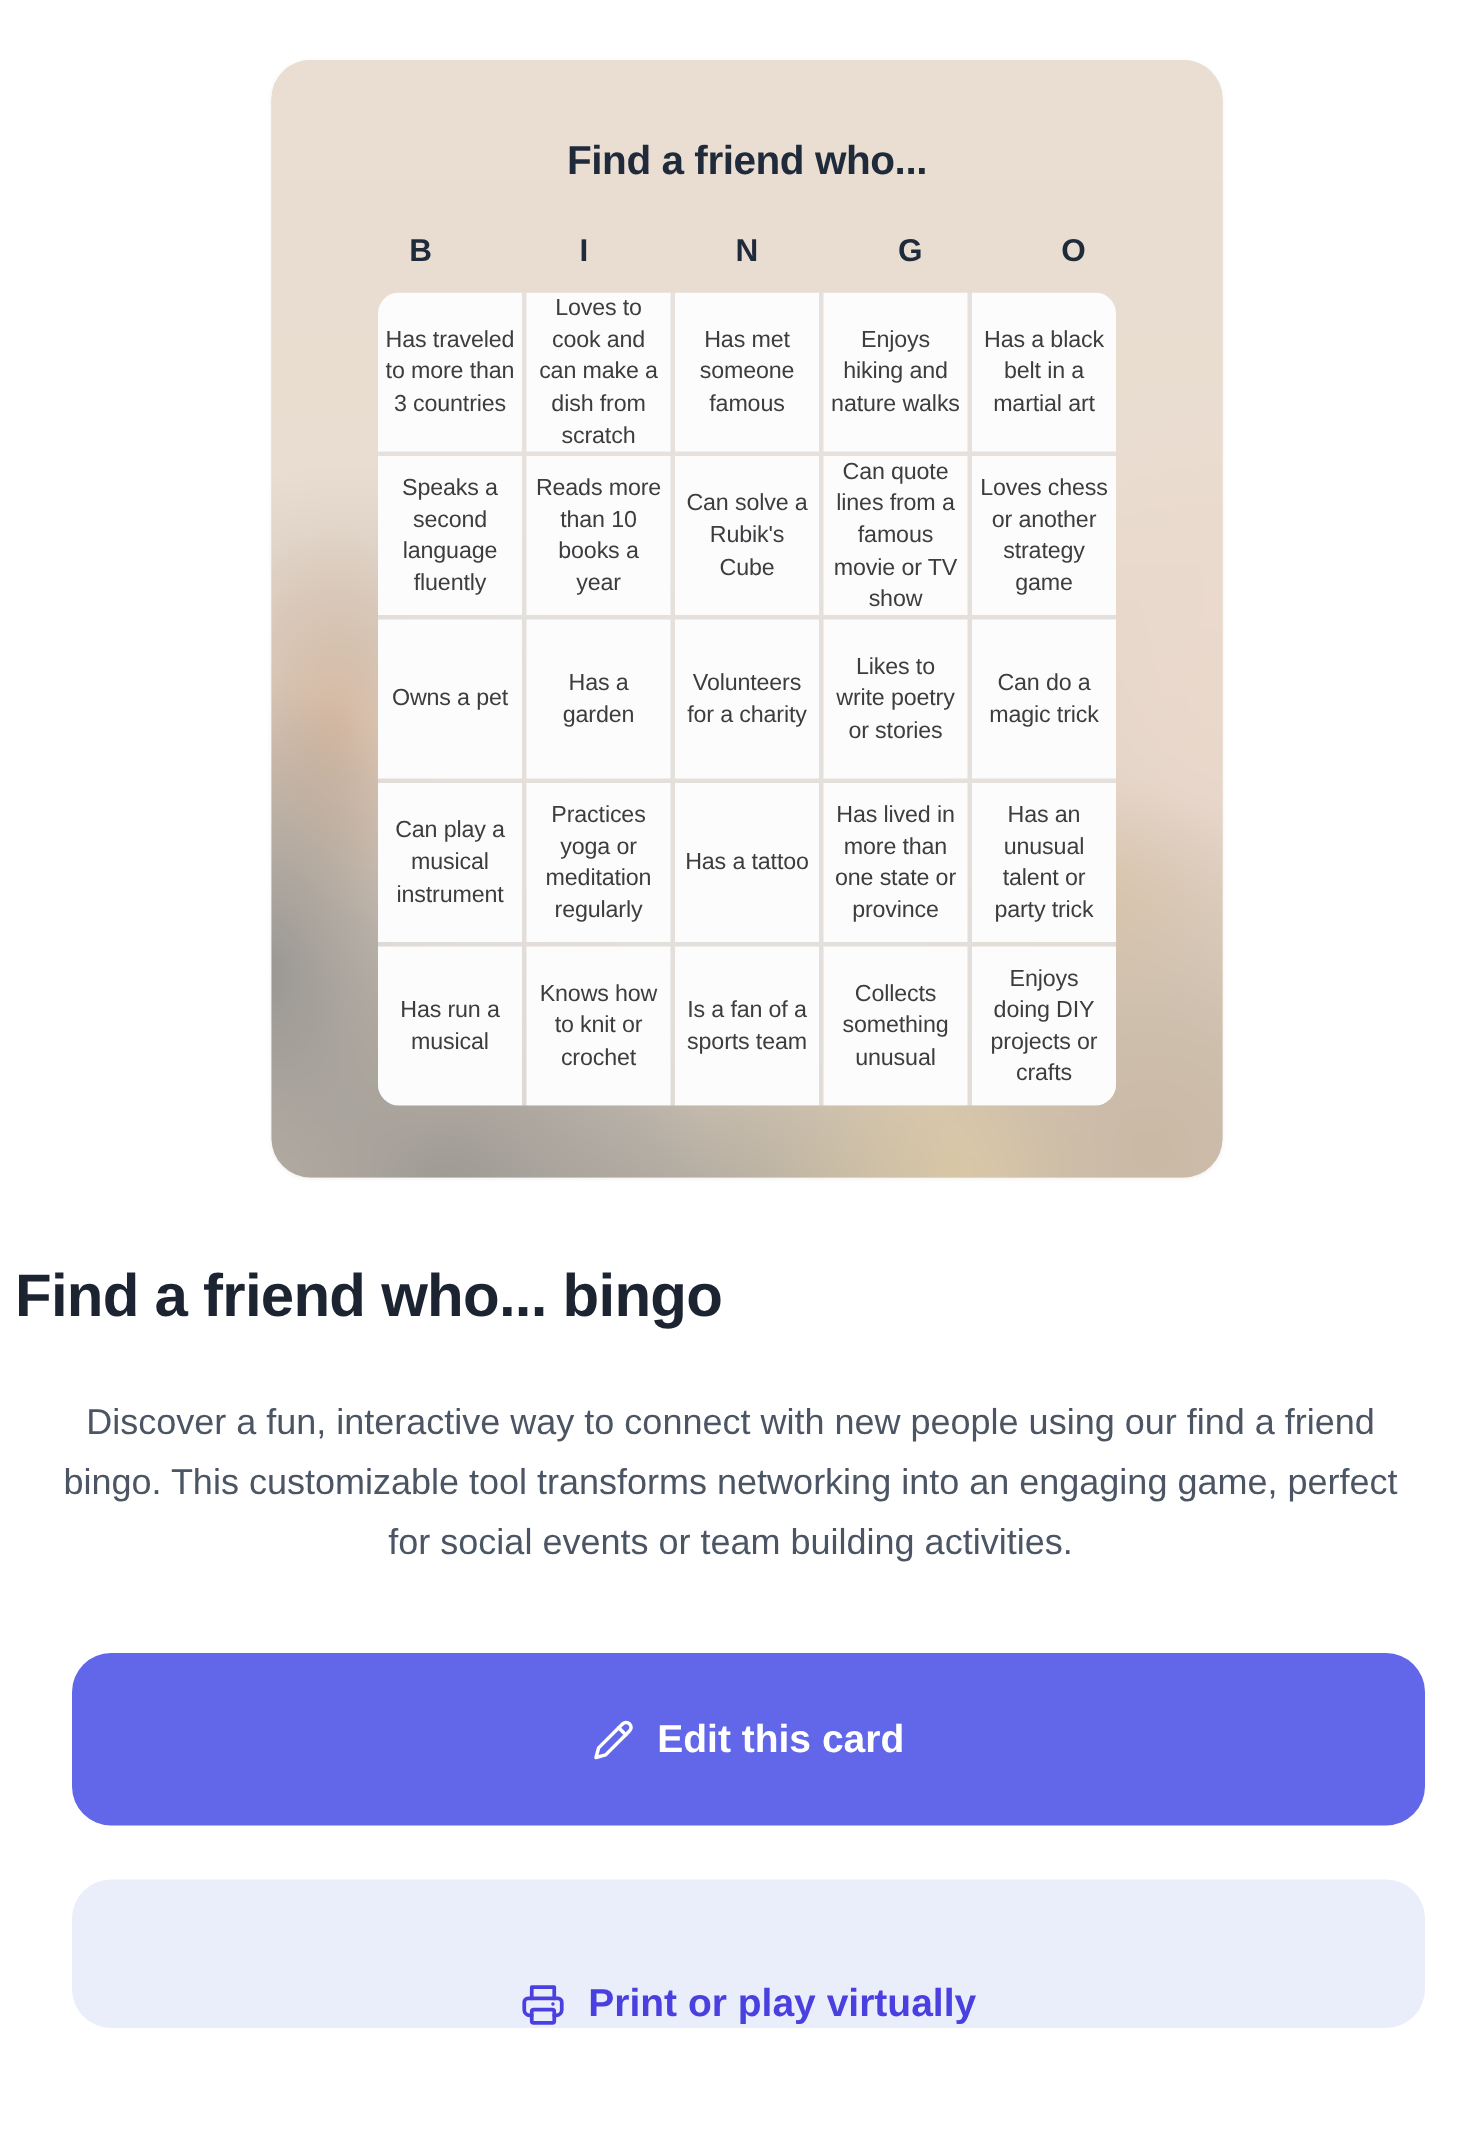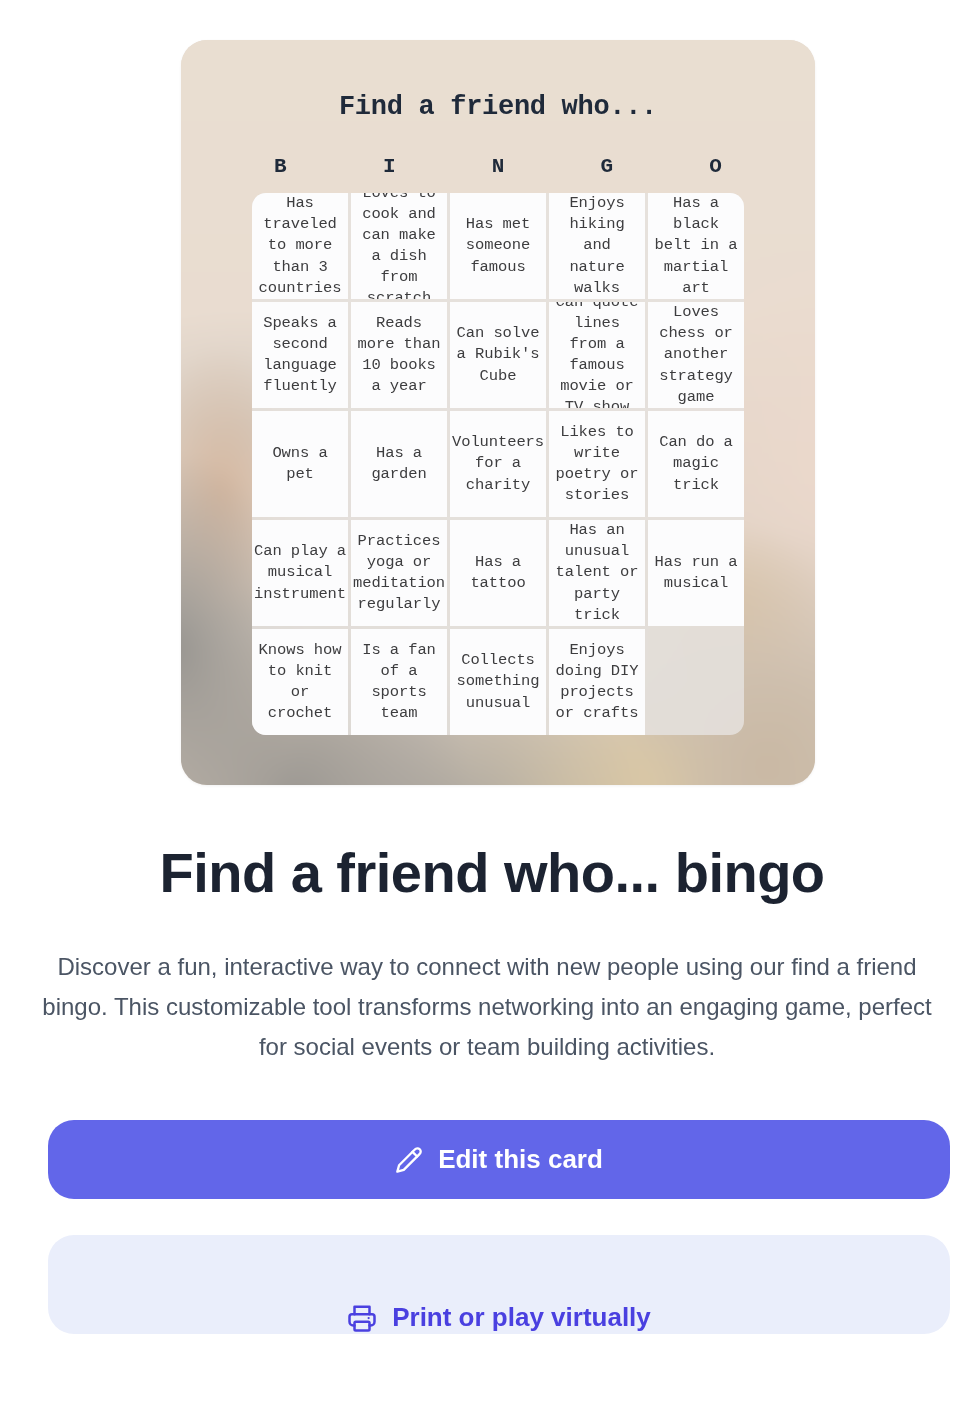--- a/index.html
+++ b/index.html
@@ -23,21 +23,21 @@
       radial-gradient(120px 210px at 9% 60%, rgba(213,180,154,.85), rgba(213,180,154,0) 70%),
       radial-gradient(280px 220px at 44% 102%, rgba(168,164,158,.9), rgba(168,164,158,0) 70%),
       radial-gradient(220px 170px at 58% 100%, rgba(226,206,168,.95), rgba(226,206,168,0) 70%),
       radial-gradient(150px 130px at 70% 97%, rgba(214,196,160,.8), rgba(214,196,160,0) 70%),
       radial-gradient(260px 330px at 90% 95%, rgba(201,184,163,.95), rgba(201,184,163,0) 72%),
       radial-gradient(150px 120px at 83% 74%, rgba(219,198,170,.9), rgba(219,198,170,0) 70%),
       radial-gradient(330px 320px at 103% 58%, rgba(238,217,204,.85), rgba(238,217,204,0) 72%),
       radial-gradient(260px 170px at 12% 52%, rgba(205,198,189,.6), rgba(205,198,189,0) 70%),
       linear-gradient(180deg,#e9ded1 0%,#e9dcd0 38%,#e0d4c8 60%,#d6cabd 82%,#cfc3b6 100%);
   }
-  .card-content{position:relative;z-index:1;padding-top:52px;font-family:Liberation Mono, monospace;}
+  .card-content{position:relative;z-index:1;padding-top:52px;}
   .card-title{
     text-align:center;font-size:27px;font-weight:700;color:#1f2a3a;
     letter-spacing:-.3px;
   }
   .bingo-letters{
     width:544px;margin:33px auto 0;display:grid;
     grid-template-columns:repeat(5,1fr);
   }
   .bingo-letters span{
     text-align:center;font-weight:700;font-size:21px;color:#1f2a3a;
@@ -49,37 +49,37 @@
   }
   .cell{
     background:#fcfcfd;display:flex;align-items:center;justify-content:center;
     text-align:center;padding:2px 5px;overflow:hidden;cursor:default;
   }
   .cell span{
     font-size:15.5px;line-height:1.36;color:#3d3d3f;letter-spacing:-.1px;
   }
   
   .page-title{
-    margin:56px 0 0;text-align:center;
-    font-size:56px;line-height:1.15;font-weight:700;color:#1c2331;
+    margin:56px 0 0;
+    font-size:40px;line-height:1.15;font-weight:700;color:#1c2331;
     letter-spacing:-.5px;
     padding-left:10px;
   }
   .page-description{
     width:908px;margin:42px auto 0;text-align:center;
     font-size:24px;line-height:40px;color:#4b5564;
   }
   
   .btn{
     display:flex;align-items:center;justify-content:center;gap:15px;
     width:902px;margin-left:48px;border:none;border-radius:26px;
     font-family:inherit;font-size:26px;font-weight:700;cursor:pointer;
   }
   .btn .icon{display:flex;align-items:center;}
-  .btn-primary{margin-top:53px;height:79px;background:#6266e9;color:#ffffff;}
+  .btn-primary{margin-top:53px;height:115px;background:#6266e9;color:#ffffff;}
   .btn-secondary{margin-top:36px;height:99px;background:#eaeefb;color:#4a40e0;align-items:flex-end;}
 </style>
 </head>
 <body>
 
 <div class="bingo-card">
   <div class="photo"></div>
   <div class="card-content">
     <div class="card-title">Find a friend who...</div>
     <div class="bingo-letters">
@@ -138,20 +138,23 @@
       <div class="cell">
           <span>Can play a musical instrument</span>
         </div>
       <div class="cell">
           <span>Practices yoga or meditation regularly</span>
         </div>
       <div class="cell">
           <span>Has a tattoo</span>
         </div>
       <div class="cell">
+          <span>Has lived in more than one state or province</span>
+        </div>
+      <div class="cell">
           <span>Has an unusual talent or party trick</span>
         </div>
       <div class="cell">
           <span>Has run a musical</span>
         </div>
       <div class="cell">
           <span>Knows how to knit or crochet</span>
         </div>
       <div class="cell">
           <span>Is a fan of a sports team</span>

